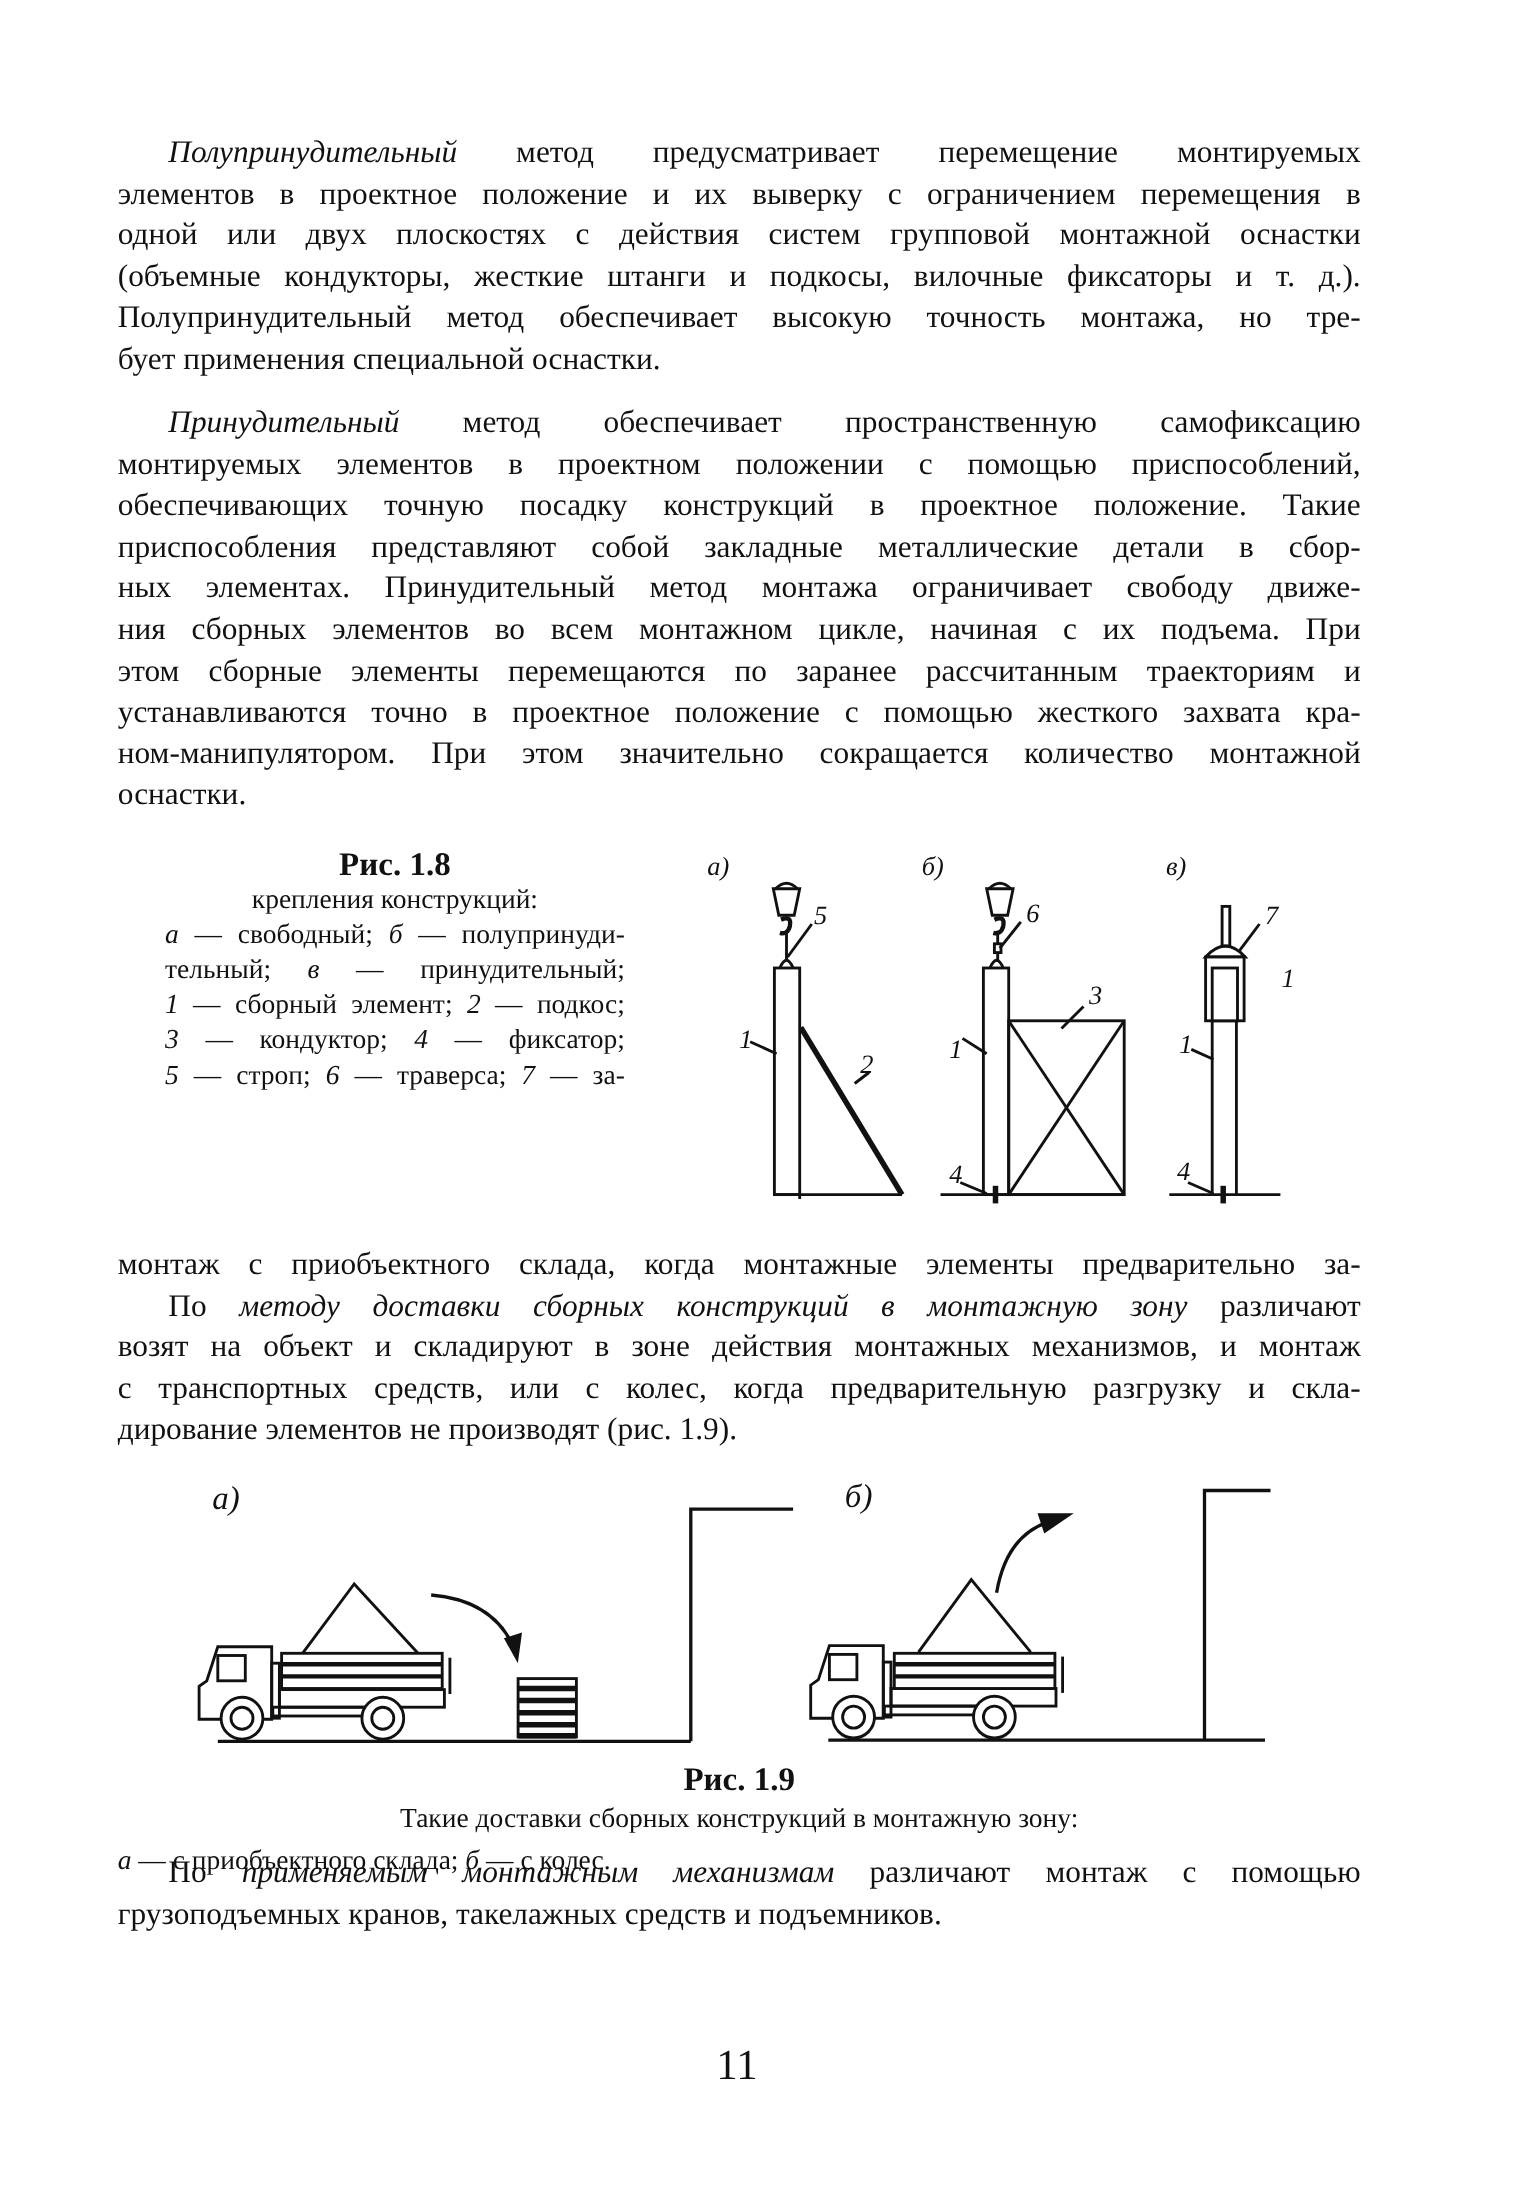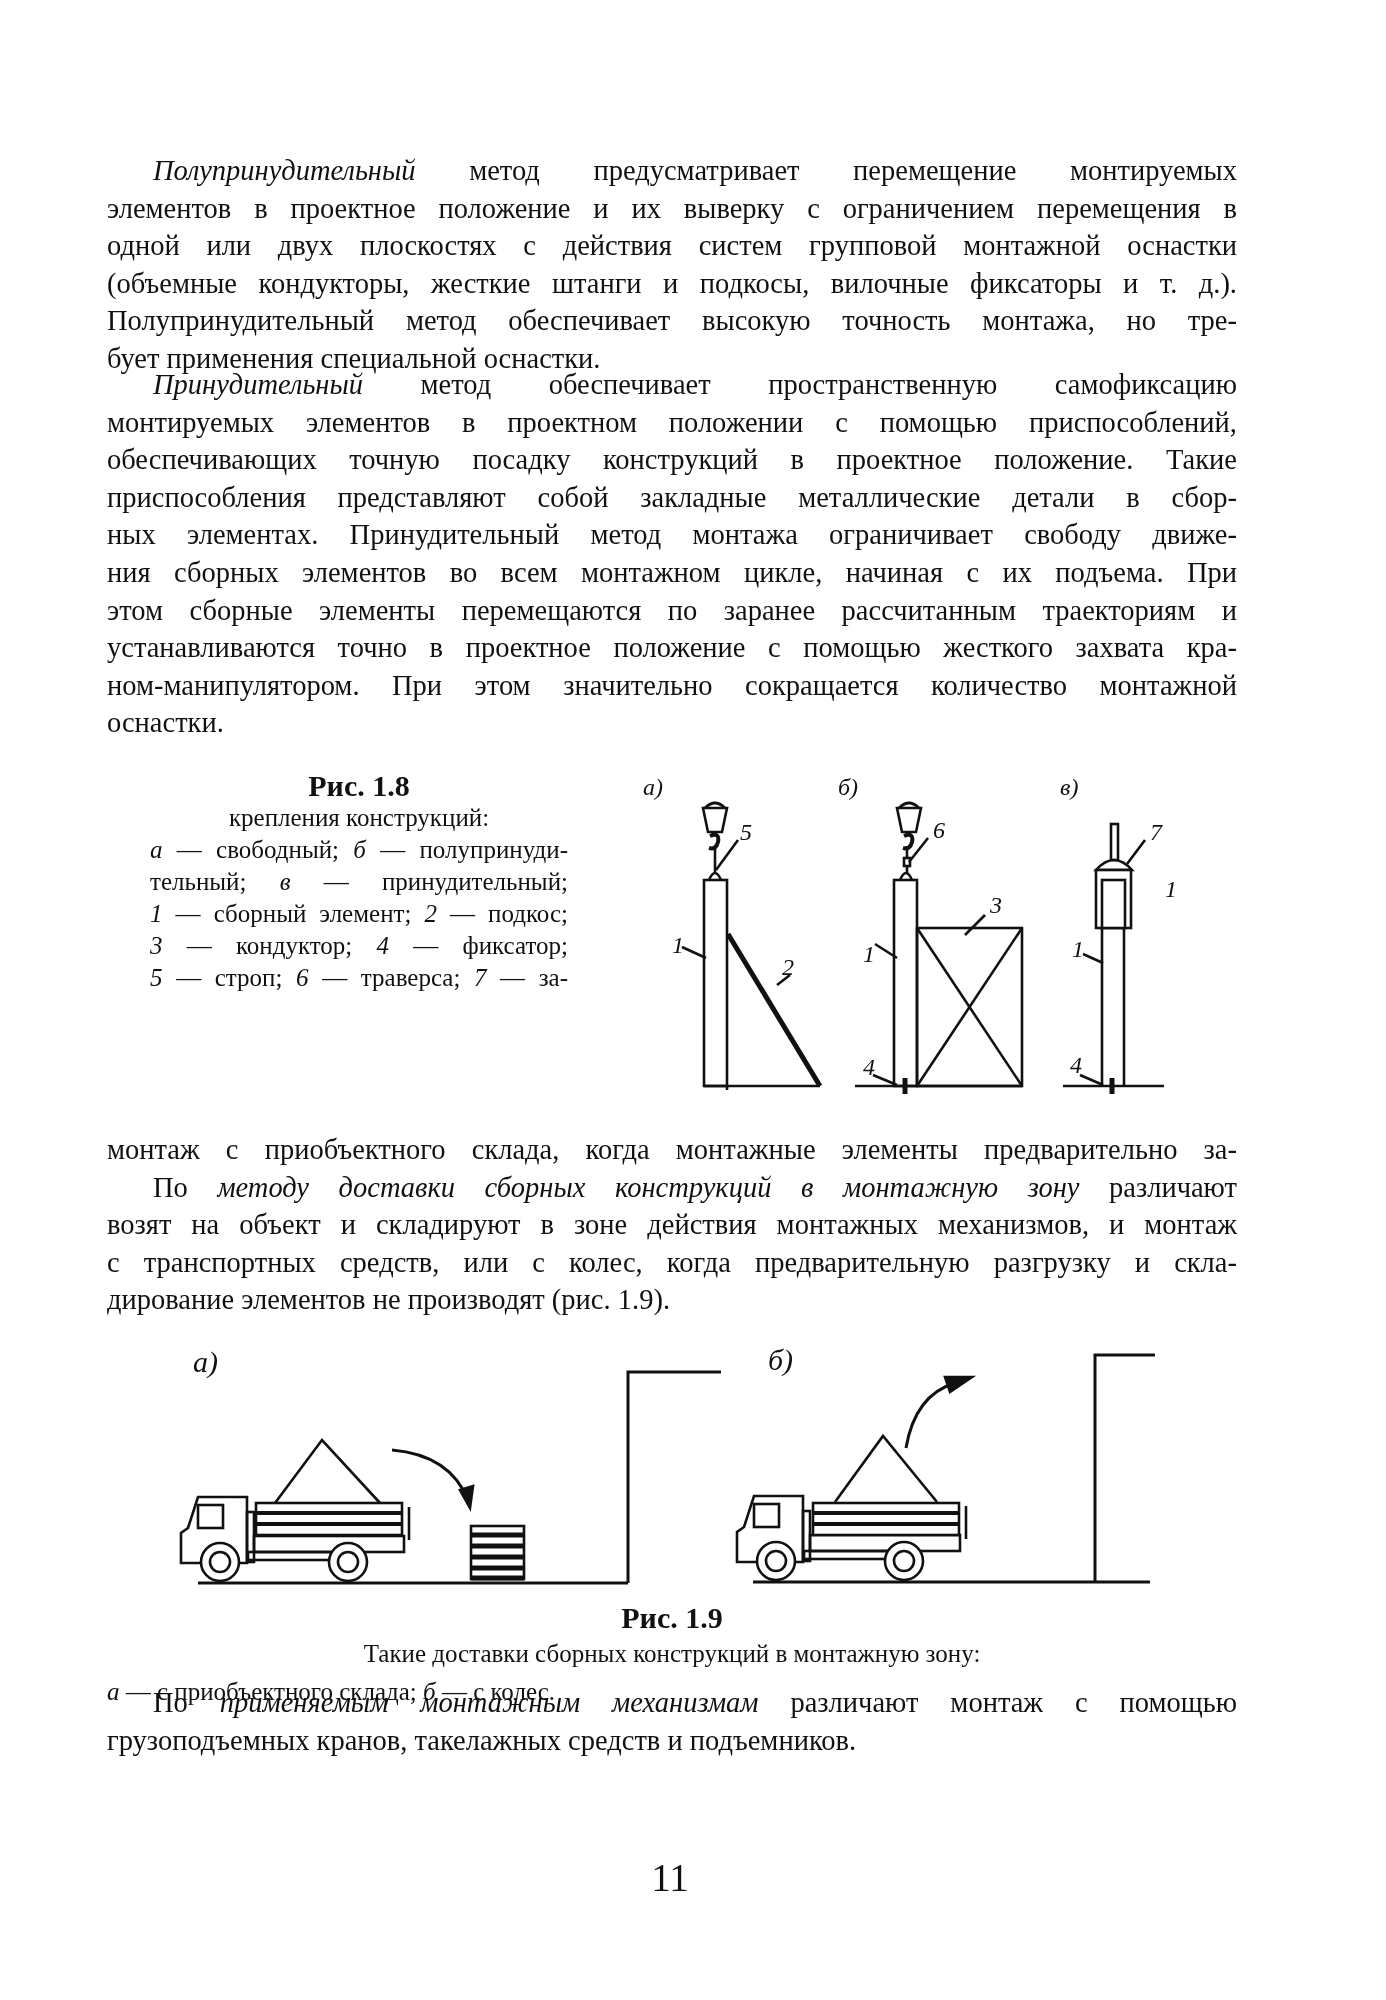--- a/index.html
+++ b/index.html
@@ -16,21 +16,21 @@
   .cap-line { display:block; white-space:nowrap; text-align:justify; text-align-last:justify; }
   .cap-line.center { text-align:center; text-align-last:center; }
   .cap-line.left { text-align-last:left; }
   .pagenum { position:absolute; left:640px; top:1855px; width:60px; text-align:center; font-size:39px; }
   svg { position:absolute; left:0; top:0; }
   .fig-label { font-family:"Liberation Serif","DejaVu Serif",serif; font-style:italic; font-size:24px; fill:#111; }
 </style>
 </head>
 <body>
 
-<div class="para" style="top:152px;">
+<div class="para" style="top:120px;">
     <span class="line indent"><em>Полупринудительный</em> метод предусматривает перемещение монтируемых</span>
     <span class="line">элементов в проектное положение и их выверку с ограничением перемещения в</span>
     <span class="line">одной или двух плоскостях с действия систем групповой монтажной оснастки</span>
     <span class="line">(объемные кондукторы, жесткие штанги и подкосы, вилочные фиксаторы и т. д.).</span>
     <span class="line">Полупринудительный метод обеспечивает высокую точность монтажа, но тре-</span>
     <span class="line last">бует применения специальной оснастки.</span>
   </div>
 <div class="para" style="top:366px;">
     <span class="line indent"><em>Принудительный</em> метод обеспечивает пространственную самофиксацию</span>
     <span class="line">монтируемых элементов в проектном положении с помощью приспособлений,</span>

